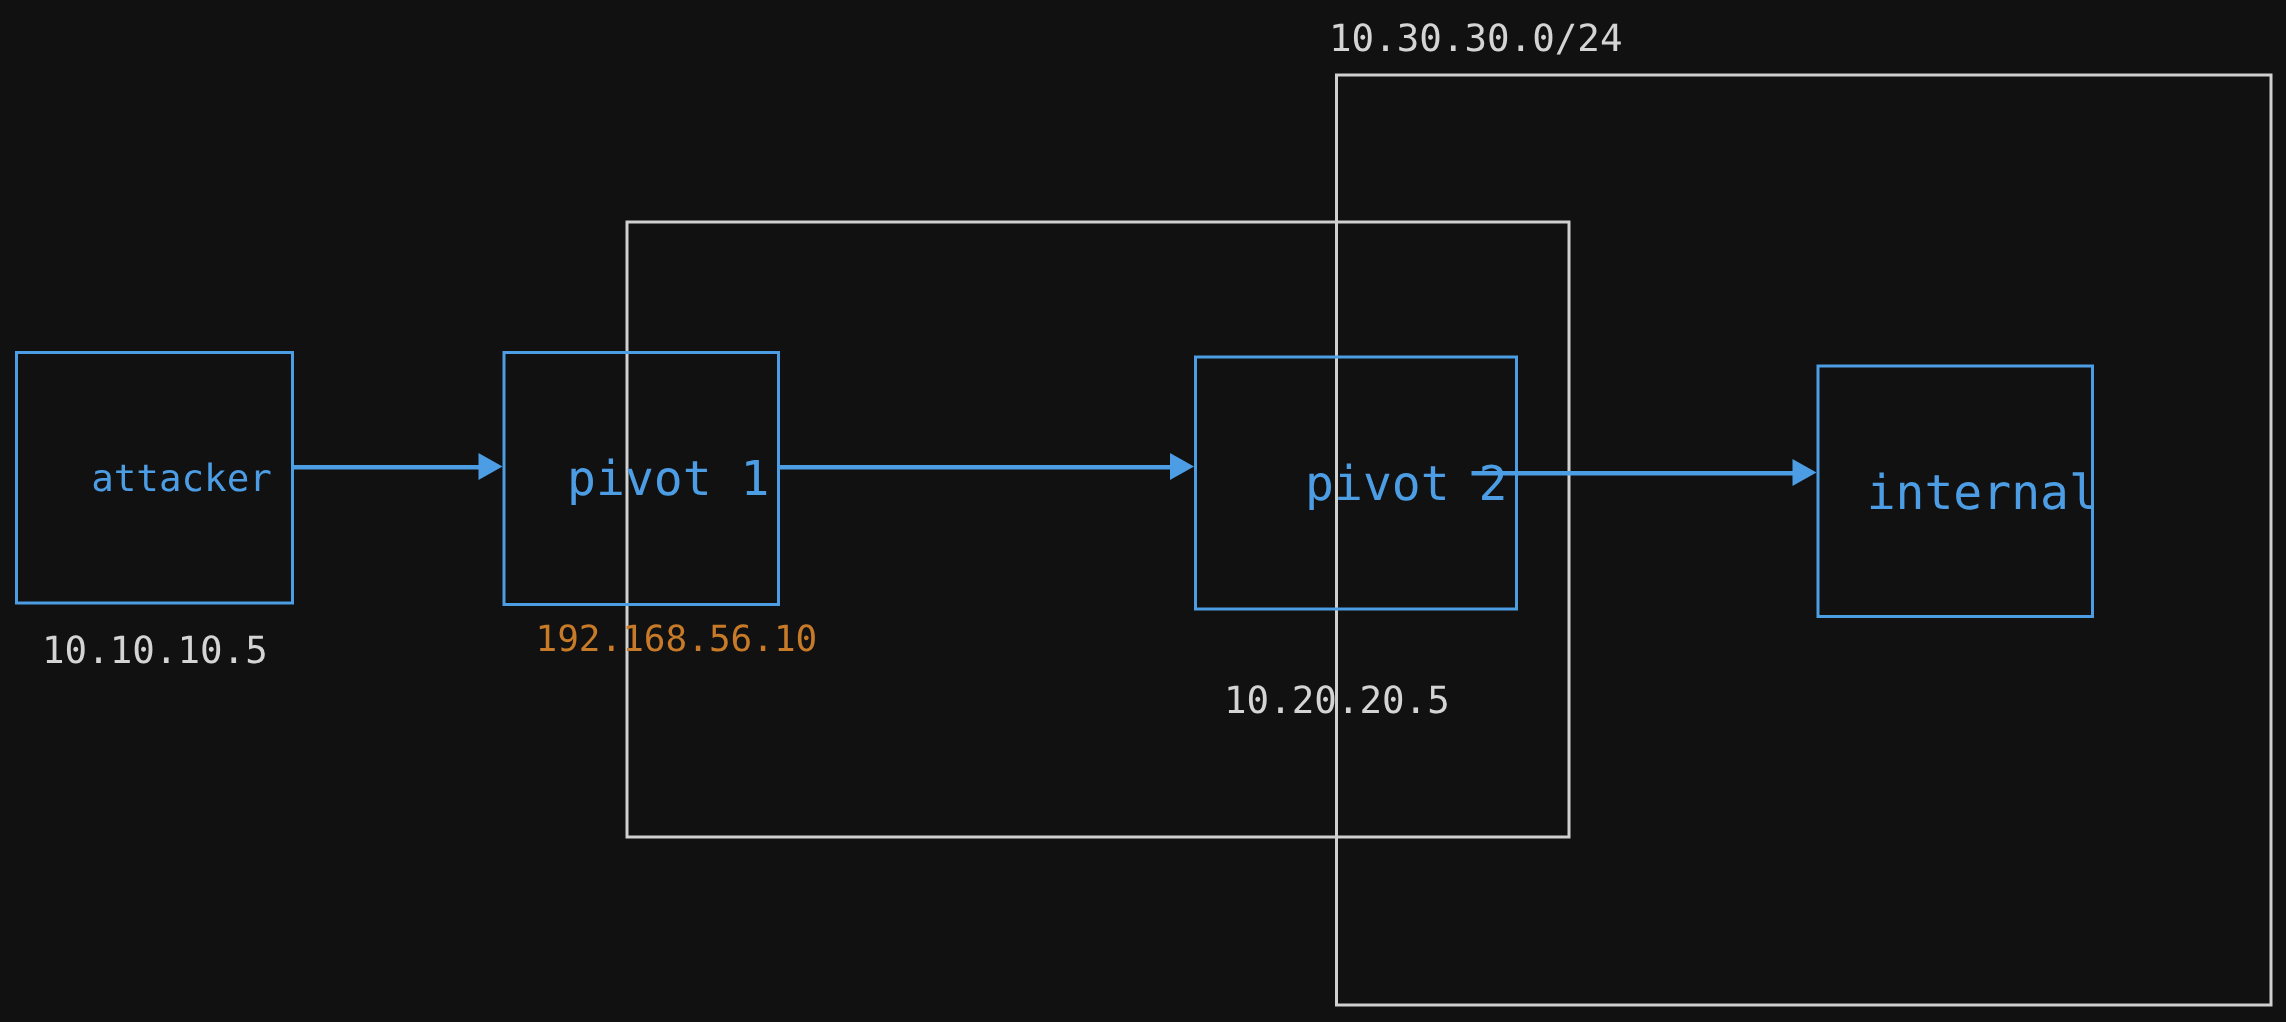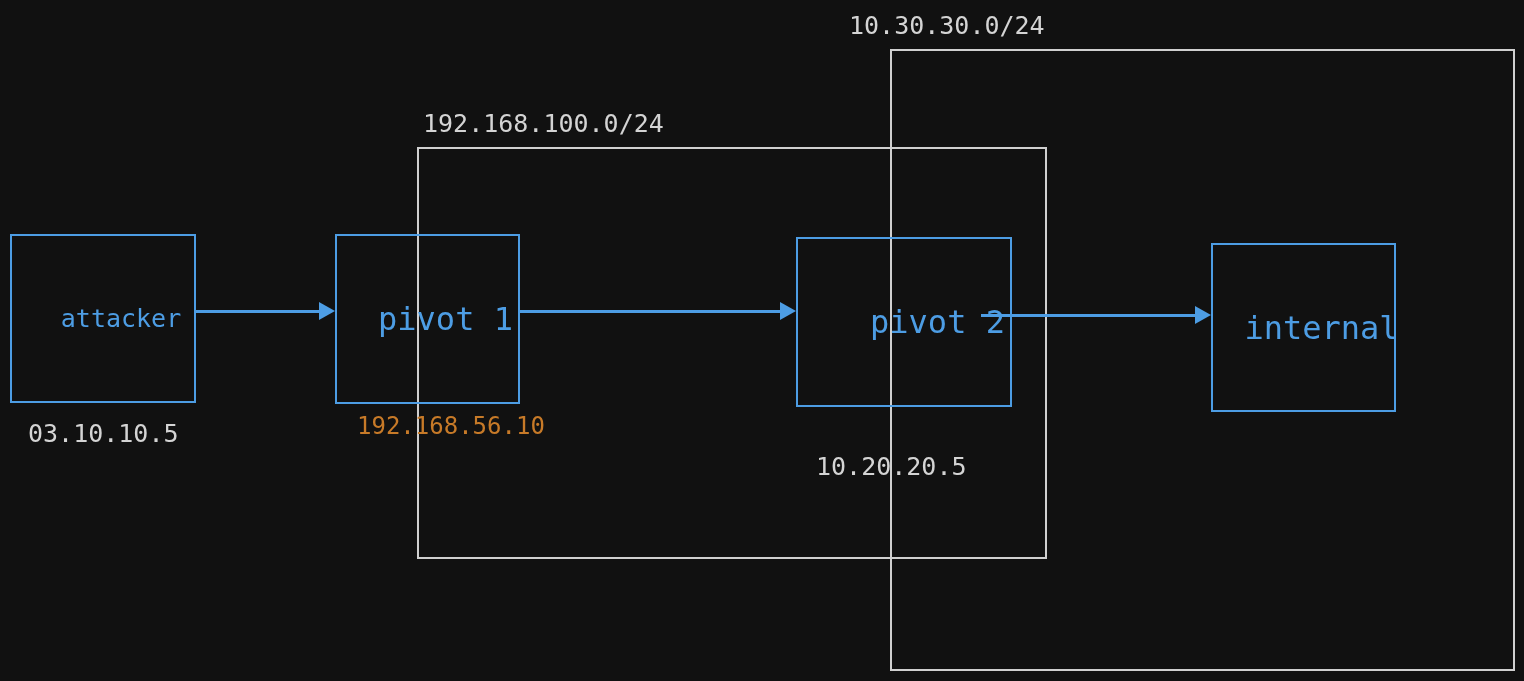--- a/index.html
+++ b/index.html
@@ -27,21 +27,21 @@
   .net-1030  { left: 890px; top:  49px; width: 621px; height: 618px; }
 
   .net-label {
     position: absolute;
     color: var(--network-label, #d4d4d4);
     font-size: 25px;
     white-space: nowrap;
     z-index: 3;
   }
   .net-label-192  { left: 423px; top: 109px; }
-  .net-label-1030 { left: 849px; top:  11px; text-align: center; }
+  .net-label-1030 { left: 886px; top:  11px; text-align: center; }
 
   
   .node {
     position: absolute;
     border: 2px solid var(--node-border, #4d9de4);
     background: transparent;
     display: flex;
     align-items: center;
     justify-content: center;
     z-index: 2;
@@ -103,40 +103,39 @@
   .arrow-3 { left: 981px; top: 306px; width: 230px; }
 </style>
 </head>
 <body>
 
 <div class="canvas">
 
   <div class="net net-192"></div>
   <div class="net net-1030"></div>
 
-  <div class="net-label net-label-192">192.168.100.0/24</div>
   <div class="net-label net-label-1030">10.30.30.0/24</div>
 
   <div class="node node-attacker">
     <span class="node-label">attacker</span>
   </div>
 
   <div class="node node-pivot1">
     <span class="node-label">pivot 1</span>
   </div>
 
   <div class="node node-pivot2">
     <span class="node-label">pivot 2</span>
   </div>
 
   <div class="node node-internal">
     <span class="node-label">internal</span>
   </div>
 
-  <div class="ip ip-attacker">03.10.10.5</div>
+  <div class="ip ip-attacker">10.10.10.5</div>
   <div class="ip ip-pivot1">192.168.56.10</div>
   <div class="ip ip-pivot2">10.20.20.5</div>
 
   <div class="arrow arrow-1">
     <div class="shaft"></div>
     <div class="head"></div>
   </div>
   <div class="arrow arrow-2">
     <div class="shaft"></div>
     <div class="head"></div>

